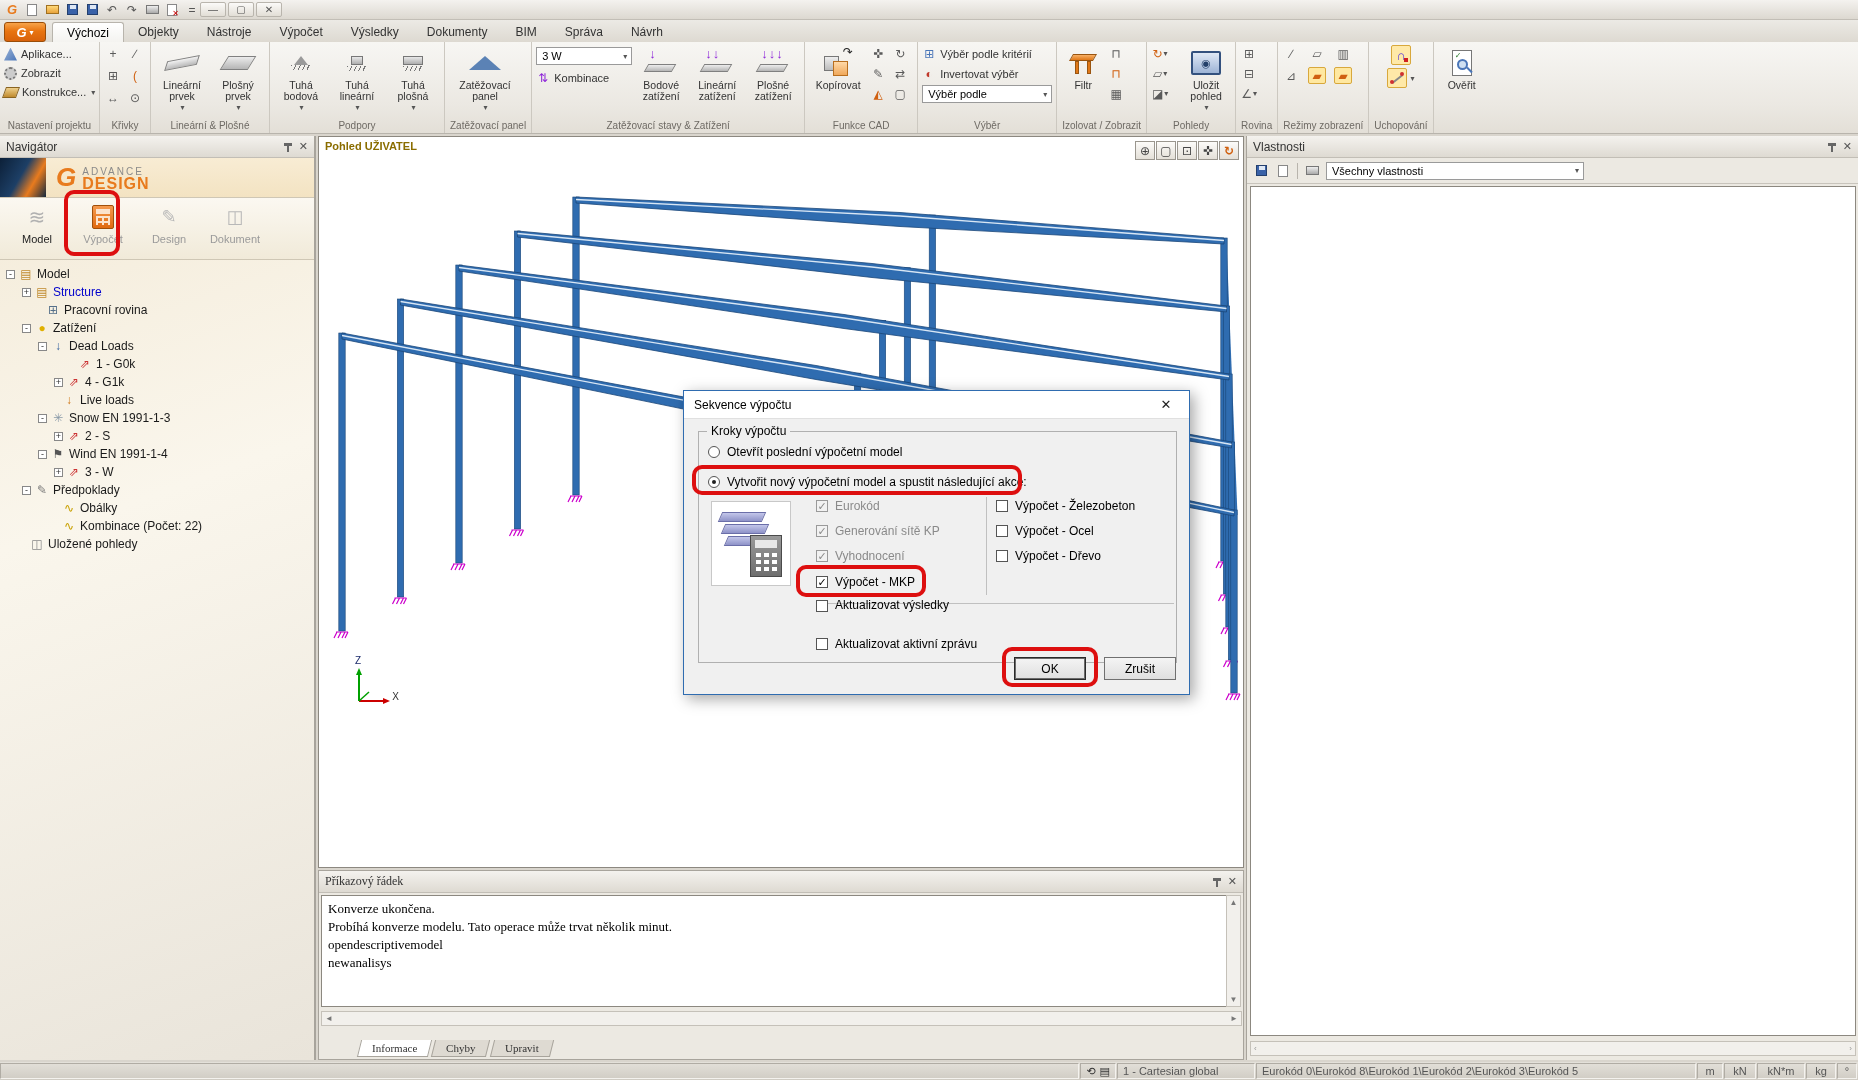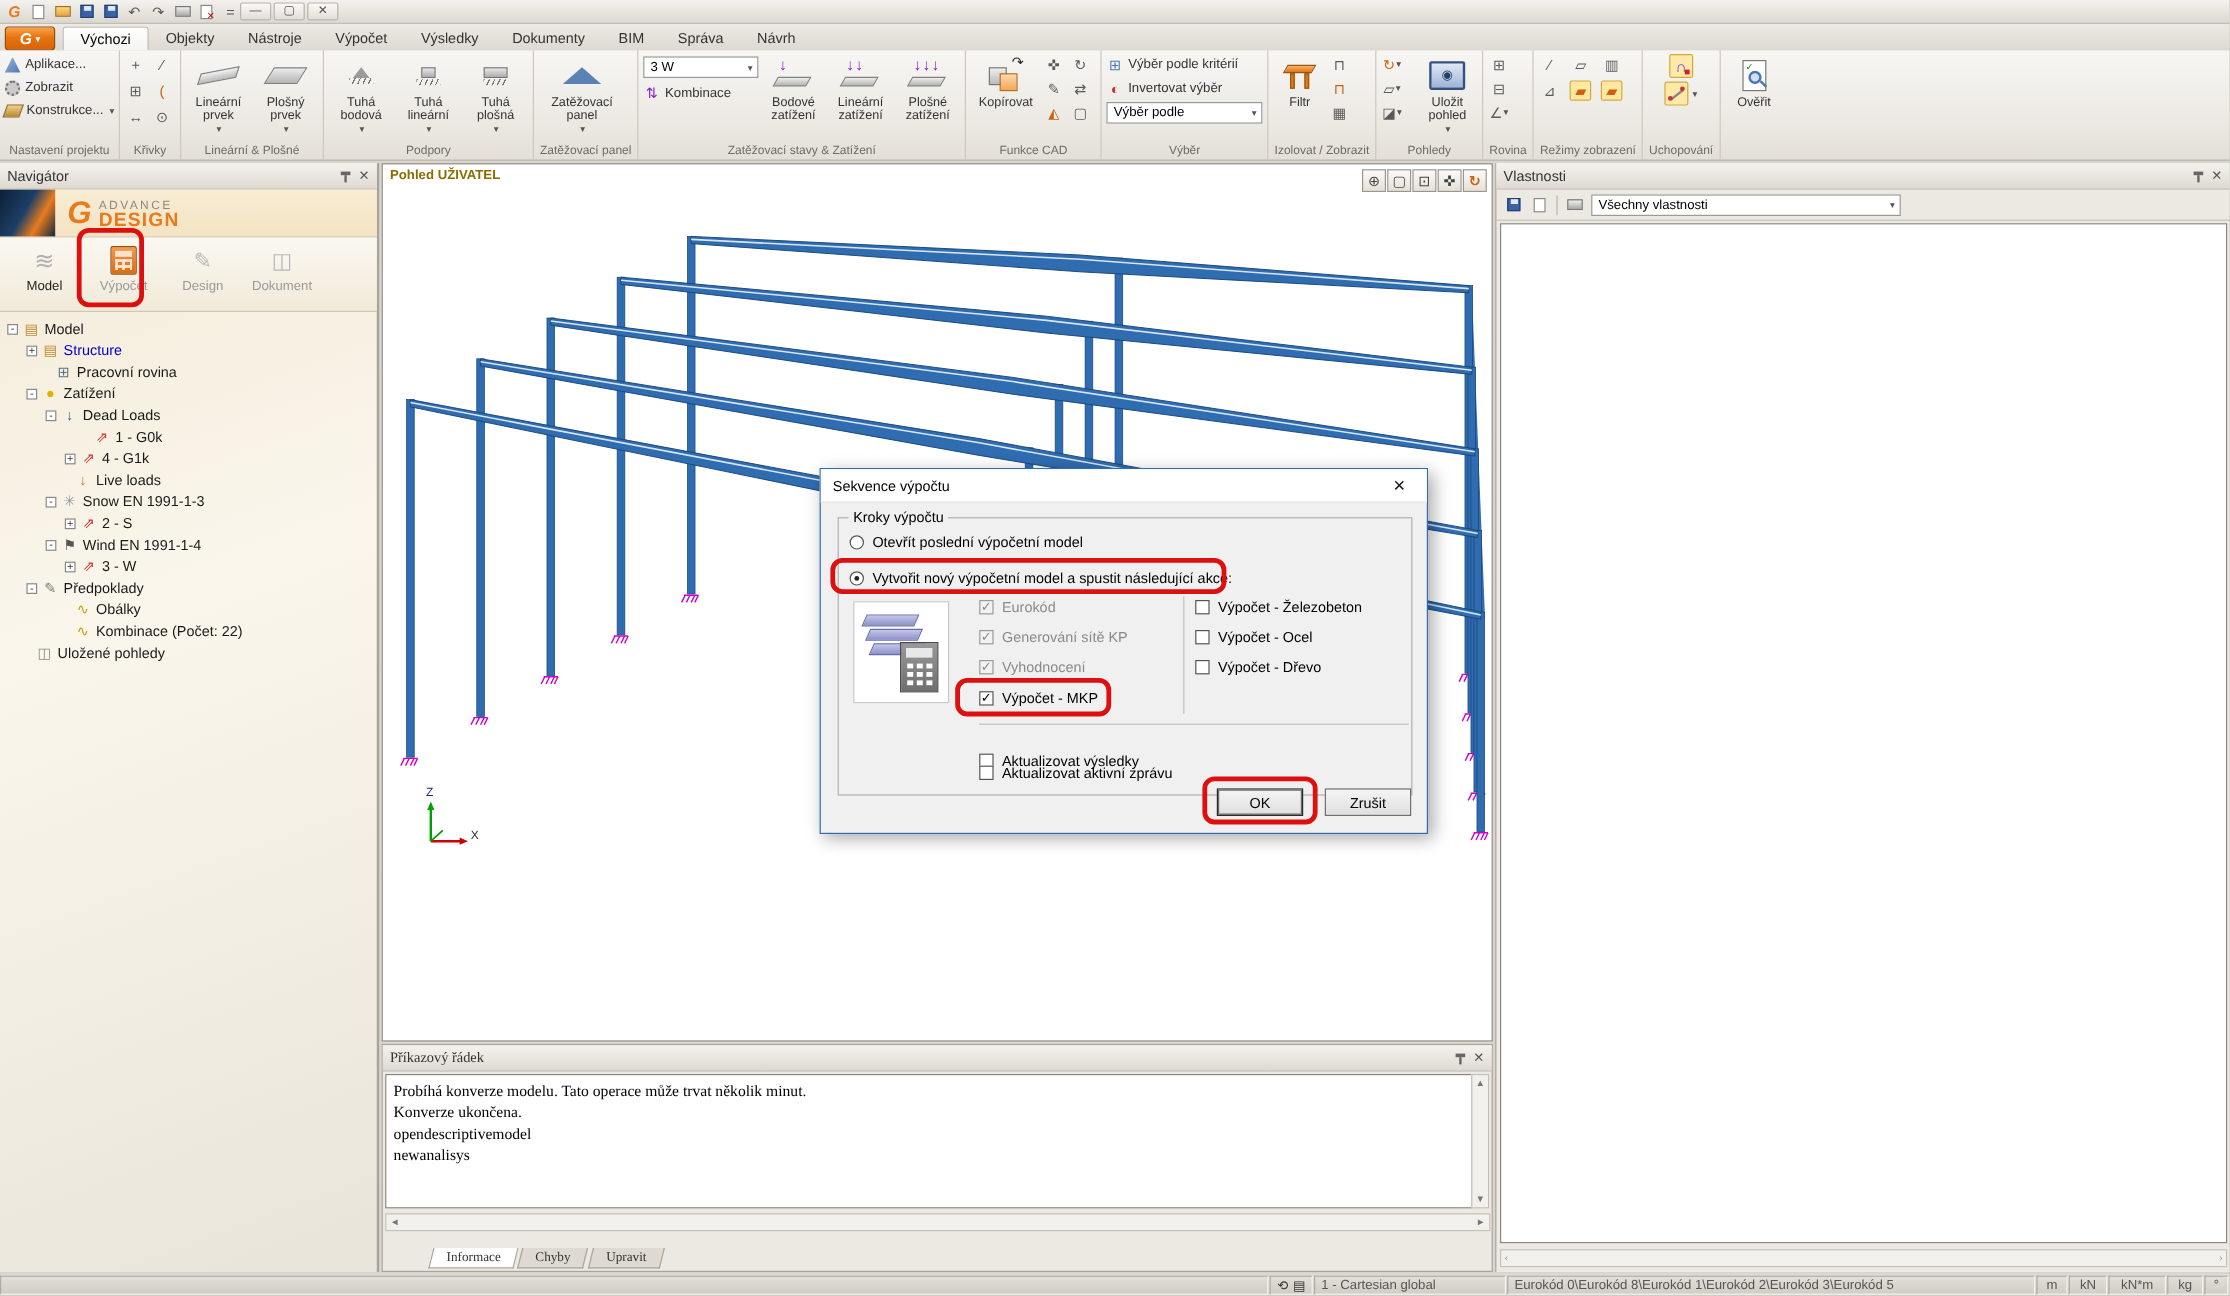--- a/index.html
+++ b/index.html
@@ -767,21 +767,21 @@
         <span class="cbox"></span>
         <span>Výpočet - Ocel</span>
       </div>
     <div class="cbrow" style="left:312px; top:158px;">
         <span class="cbox"></span>
         <span>Výpočet - Dřevo</span>
       </div>
 
     <div id="dlg-hline"></div>
 
-    <div class="cbrow" style="left:132px; top:236px;">
+    <div class="cbrow" style="left:132px; top:207px;align-items:flex-end;">
         <span class="cbox"></span>
         <span>Aktualizovat výsledky</span>
       </div>
     <div class="cbrow" style="left:132px; top:246px;">
         <span class="cbox"></span>
         <span>Aktualizovat aktivní zprávu</span>
       </div>
 
     <div class="dbtn def" style="left:330px; top:266px;">OK</div>
     <div class="dbtn" style="left:420px; top:266px;">Zrušit</div>
@@ -793,22 +793,22 @@
 
   <div id="cmdpanel">
     <div class="panel-title">
       <span>Příkazový řádek</span>
       <span class="pt-tools">
         <span class="pinic"></span>
         <span>✕</span>
       </span>
     </div>
     <div id="cmd-text">
+      <div>Konverze ukončena.</div>
       <div>Probíhá konverze modelu. Tato operace může trvat několik minut.</div>
-      <div>Konverze ukončena.</div>
       <div>opendescriptivemodel</div>
       <div>newanalisys</div>
     </div>
     <div id="cmd-vscroll">
       <span>▲</span>
       <span>▼</span>
     </div>
     <div id="cmd-hscroll">
       <span>◄</span>
       <span>►</span>
@@ -850,21 +850,21 @@
         <span style="color:#999">›</span>
     </div>
   </div>
 
   <div id="statusbar">
     <div class="scell grow"></div>
     <div class="scell">
       <span style="font-size:11px;color:#333">⟲</span>
       <span style="font-size:11px;color:#333;margin-left:4px">▤</span>
     </div>
-    <div class="scell" style="width:160px">1 - Cartesian global</div>
+    <div class="scell" style="width:138px">1 - Cartesian global</div>
     <div class="scell" style="width:440px">Eurokód 0\Eurokód 8\Eurokód 1\Eurokód 2\Eurokód 3\Eurokód 5</div>
     <div class="scell" style="width:26px;justify-content:center">m</div>
     <div class="scell" style="width:32px;justify-content:center">kN</div>
     <div class="scell" style="width:48px;justify-content:center">kN*m</div>
     <div class="scell" style="width:30px;justify-content:center">kg</div>
     <div class="scell" style="width:20px;justify-content:center">°</div>
   </div>
 
 </div>
 

